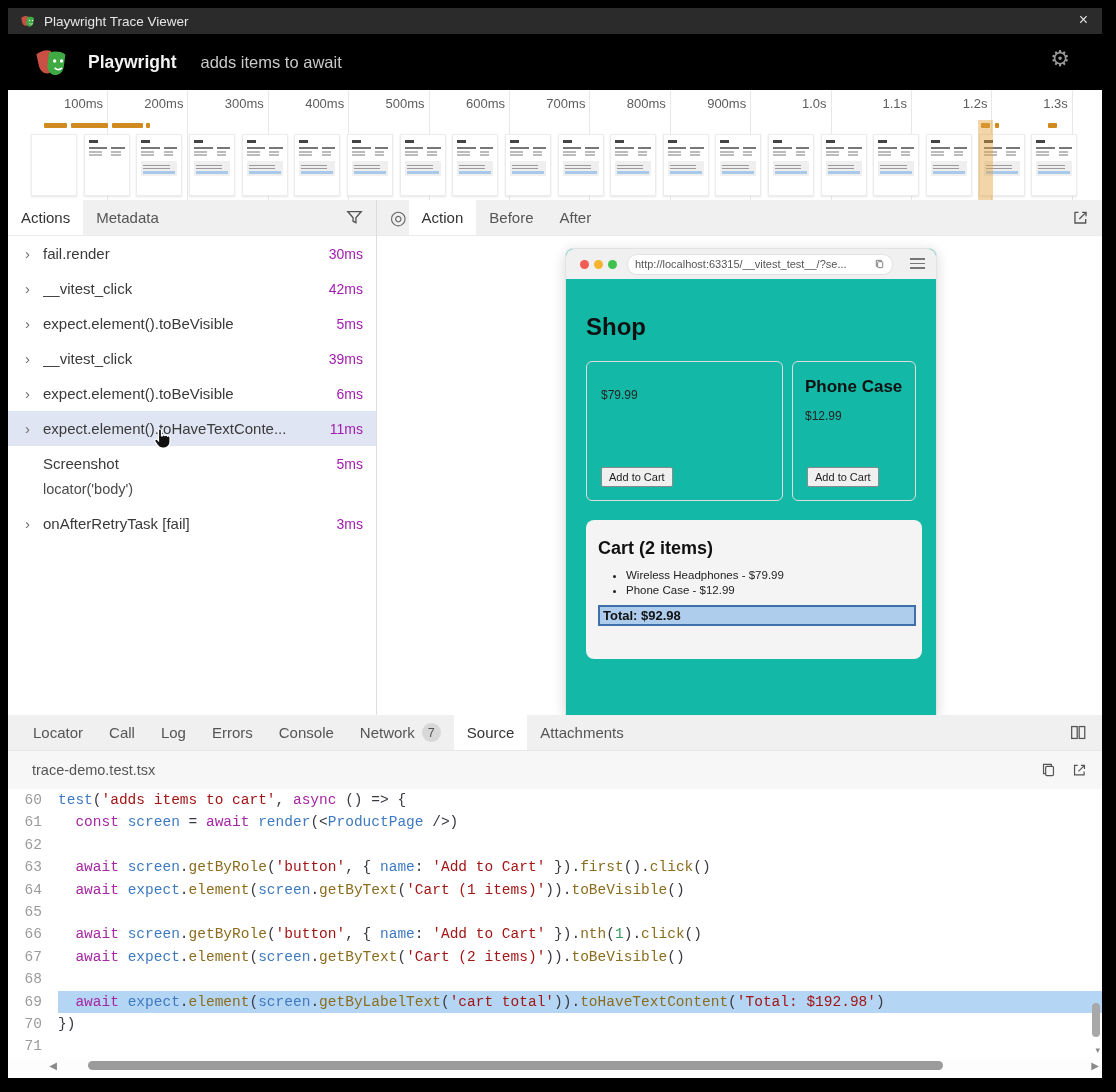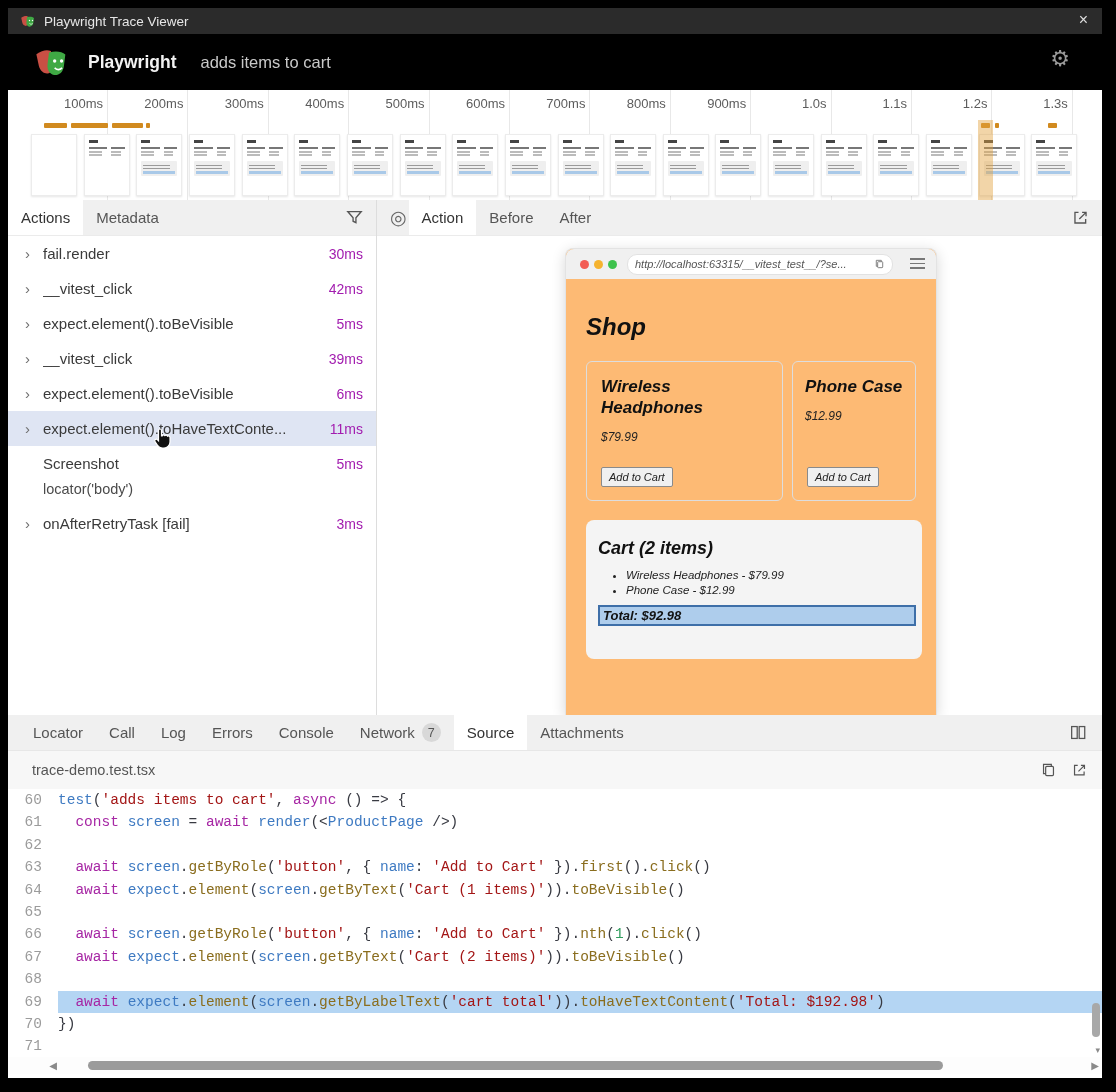--- a/index.html
+++ b/index.html
@@ -49,21 +49,21 @@
 
   
   .action-row{display:flex;align-items:center;height:35px;font-size:15px;color:#3a3a3a;position:relative;}
   .action-row.selected{background:#dfe5f3;}
   .action-row .chev{width:14px;margin-left:17px;color:#6f6f6f;font-size:15px;flex:none;}
   .action-row .a-title{margin-left:4px;white-space:nowrap;overflow:hidden;flex:1;}
   .action-row .a-dur{color:#a21caf;font-size:14px;margin-right:13px;flex:none;}
   .action-sub{font-size:14.5px;color:#4a4a4a;margin:-3px 0 6px 35px;height:22px;line-height:22px;}
 
   
-  .browser{position:absolute;left:188px;top:48px;width:372px;height:467px;background:#fdba74;border:1px solid #e3e3e3;border-bottom:none;border-radius:8px 8px 0 0;box-shadow:0 3px 14px rgba(0,0,0,0.16);box-sizing:border-box;font-style:italic;}
+  .browser{position:absolute;left:188px;top:48px;width:372px;height:467px;background:#14b8a6;border:1px solid #e3e3e3;border-bottom:none;border-radius:8px 8px 0 0;box-shadow:0 3px 14px rgba(0,0,0,0.16);box-sizing:border-box;}
   .chrome{height:30px;background:#f0f0f0;border-radius:8px 8px 0 0;display:flex;align-items:center;position:relative;}
   .dot{width:9px;height:9px;border-radius:50%;margin-left:5px;}
   .dot.r{background:#f25c54;margin-left:14px;} .dot.y{background:#f5b32f;} .dot.g{background:#3ec24d;}
   .urlpill{margin-left:10px;background:#fff;border:1px solid #e2e2e2;border-radius:10px;height:19px;display:flex;align-items:center;padding:0 7px;width:250px;}
   .urlpill .url{font-size:11px;color:#555;white-space:nowrap;overflow:hidden;flex:1;}
   .hamburger{position:absolute;right:11px;top:9px;width:15px;}
   .hamburger div{height:1.8px;background:#777;margin-bottom:2.8px;}
   .page{padding:0 20px;}
   .page h1{font-size:24px;margin:34px 0 0 0;color:#111;font-family:"Liberation Sans",sans-serif;}
   .prodrow{display:flex;gap:9px;margin-top:20px;}
@@ -128,21 +128,21 @@
 
   <div class="header">
     <svg class="logo" viewBox="0 0 32 32">
       <path d="M3 7c6-2.5 11-2.5 14 0v11c0 6-4 9-7 9s-7-3-7-9z" fill="#c94f44" transform="rotate(-12 10 16)"></path>
       <path d="M12 8c6-2.5 12-2.5 15.5 0v11c0 6.5-4 9.5-7.8 9.5S12 25.5 12 19z" fill="#3fa944" transform="rotate(7 21 17)"></path>
       <circle cx="18.5" cy="15" r="1.6" fill="#fff"></circle>
         <circle cx="25" cy="15" r="1.6" fill="#fff"></circle>
       <path d="M18.5 21.5c2.2 2 5 2 7 0" stroke="#fff" stroke-width="1.5" fill="none"></path>
     </svg>
     <span class="app">Playwright</span>
-    <span class="test-title">adds items to cart</span>
+    <span class="test-title">adds items to await</span>
     <span class="gear">⚙</span>
   </div>
 
   <div class="timeline">
       <div class="grid-line" style="left: 99px;"></div>
       <div class="tl-label" style="left: 25px;">100ms</div>
       <div class="grid-line" style="left: 179.4px;"></div>
       <div class="tl-label" style="left: 105.4px;">200ms</div>
       <div class="grid-line" style="left: 259.8px;"></div>
       <div class="tl-label" style="left: 185.8px;">300ms</div>
@@ -642,21 +642,20 @@
           <span class="hamburger">
               <div></div>
               <div></div>
               <div></div>
             </span>
         </div>
         <div class="page">
           <h1>Shop</h1>
           <div class="prodrow">
             <div class="prodcard p1">
-              <div class="prodname">Wireless Headphones</div>
               <div class="prodprice">$79.99</div>
               <span class="addcart">Add to Cart</span>
             </div>
             <div class="prodcard p2">
               <div class="prodname">Phone Case</div>
               <div class="prodprice">$12.99</div>
               <span class="addcart">Add to Cart</span>
             </div>
           </div>
           <div class="cartcard">

